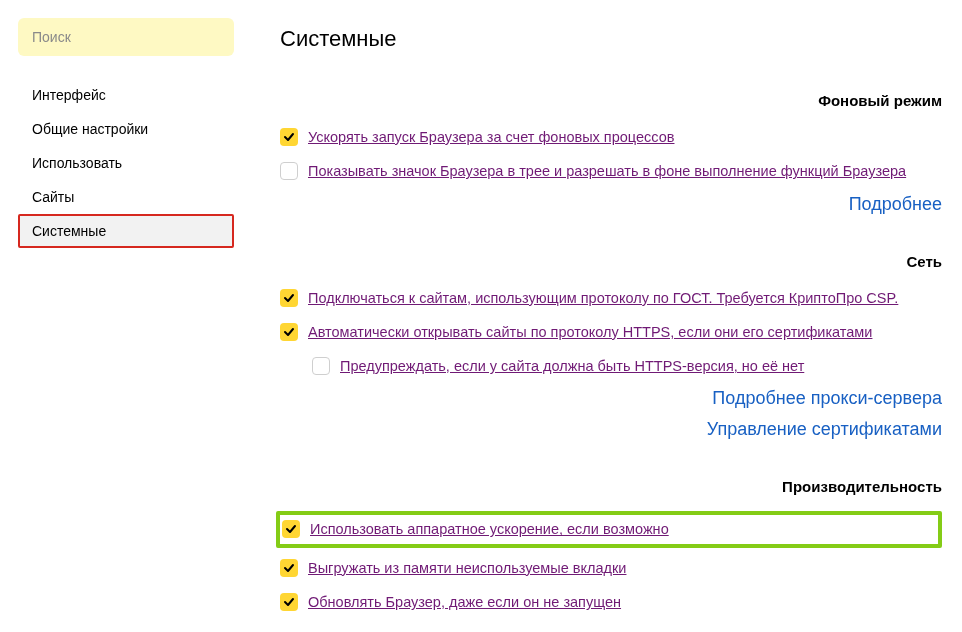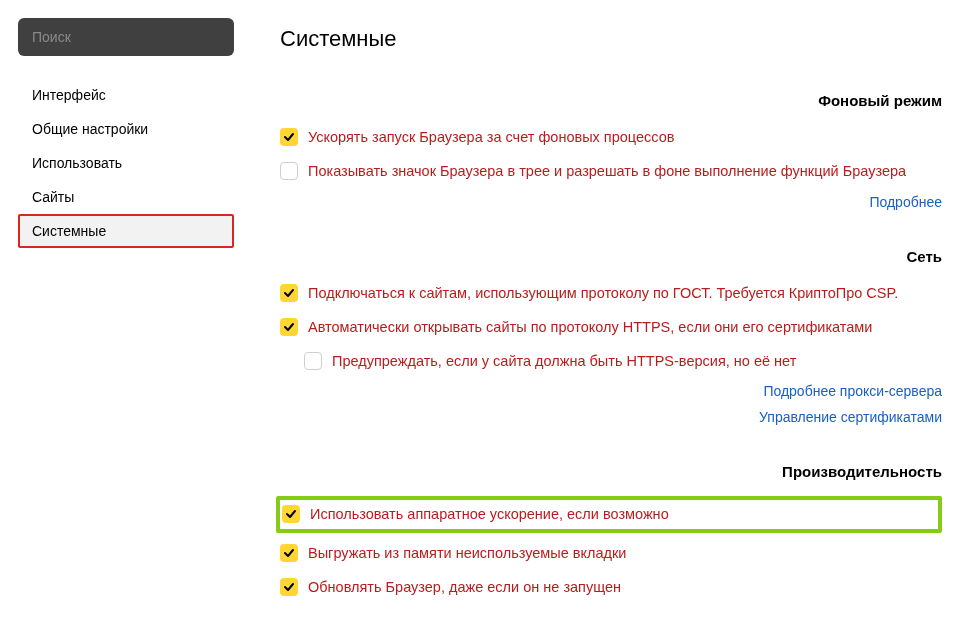--- a/index.html
+++ b/index.html
@@ -11,21 +11,21 @@
       display: flex;
       color: #000;
     }
     .sidebar {
       width: 244px;
       background: #ffffff;
       padding: 18px 10px 0 18px;
       flex-shrink: 0;
     }
     .search-box {
-      background: #404040;
+      background: #fef9c3;
       border-radius: 6px;
       padding: 10px 14px;
       margin-bottom: 22px;
     }
     .search-box span {
       color: #8a8a8a;
       font-size: 14px;
     }
     .nav-item {
       padding: 9px 14px;
@@ -66,21 +66,21 @@
       padding: 2px 0;
     }
     .option-row.highlighted {
       border: 4px solid #84cc16;
       border-radius: 2px;
       padding: 4px 2px;
       margin-left: -4px;
       margin-bottom: 8px;
     }
     .option-row.indented {
-      margin-left: 24px;
+      margin-left: 32px;
     }
     .checkbox {
       width: 18px;
       height: 18px;
       border-radius: 4px;
       display: flex;
       align-items: center;
       justify-content: center;
       flex-shrink: 0;
       margin-right: 10px;
@@ -93,25 +93,26 @@
     .checkbox.unchecked {
       background: #ffffff;
       border: 1.5px solid #cfcfcf;
     }
     .checkbox svg {
       width: 12px;
       height: 12px;
     }
     .option-label {
       font-size: 14.5px;
-      color: #b91c1c;
+      color: #701a75;
       line-height: 1.4;
+      text-decoration: underline;
     }
     .link {
-      font-size: 14px;
+      font-size: 18px;
       color: #1860c3;
       cursor: pointer;
       display: block;
       margin-bottom: 10px;
       margin-top: 6px;
     }
   </style>
 </head>
 <body>
 

